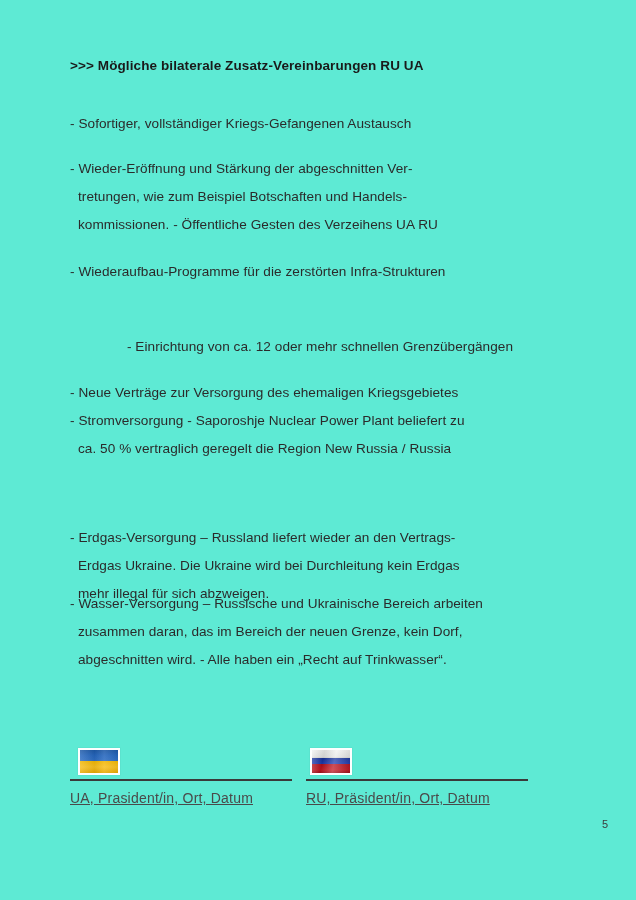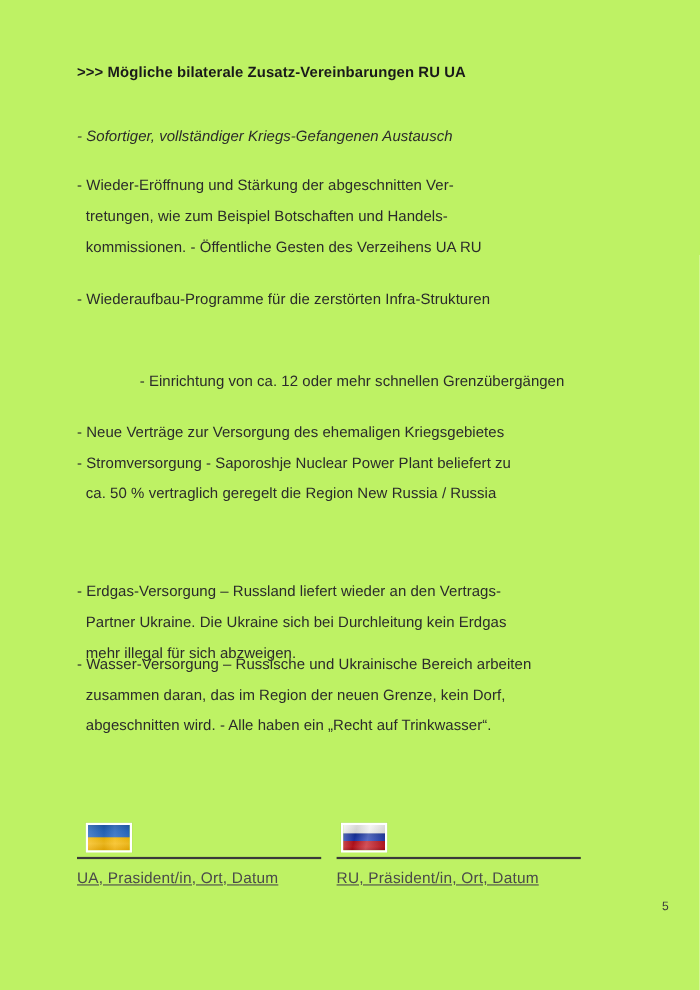--- a/index.html
+++ b/index.html
@@ -12,21 +12,21 @@
     height: 900px;
     position: relative;
     font-family: "Liberation Sans", "DejaVu Sans", sans-serif;
     color: #231f20;
     overflow: hidden;
   }
 
   .page {
     position: absolute;
     inset: 0;
-    background: #bef264;
+    background: #5eead4;
     padding-left: 38px;
   }
 
   
   .doc-title {
     position: absolute;
     left: 70px;
     top: 58px;
     font-size: 13.5px;
     font-weight: bold;
@@ -120,21 +120,21 @@
     color: #3c3c3c;
   }
 </style>
 </head>
 <body>
 
 <div class="page">
 
   <div class="doc-title">&gt;&gt;&gt; Mögliche bilaterale Zusatz-Vereinbarungen RU UA</div>
 
-  <div class="body-block" style="top:110px;font-style:italic;">
+  <div class="body-block" style="top:110px;">
     <div class="body-line">- Sofortiger, vollständiger Kriegs-Gefangenen Austausch</div>
   </div>
 
   <div class="body-block" style="top:155px;">
     <div class="body-line">- Wieder-Eröffnung und Stärkung der abgeschnitten Ver-</div>
     <div class="body-line cont">tretungen, wie zum Beispiel Botschaften und Handels-</div>
     <div class="body-line cont">kommissionen. - Öffentliche Gesten des Verzeihens UA RU</div>
   </div>
 
   <div class="body-block" style="top:258px;">
@@ -146,27 +146,27 @@
   </div>
 
   <div class="body-block" style="top:379px;">
     <div class="body-line">- Neue Verträge zur Versorgung des ehemaligen Kriegsgebietes</div>
     <div class="body-line">- Stromversorgung - Saporoshje Nuclear Power Plant beliefert zu</div>
     <div class="body-line cont">ca. 50 % vertraglich geregelt die Region New Russia / Russia</div>
   </div>
 
   <div class="body-block" style="top:485px;margin-top:39px;">
     <div class="body-line">- Erdgas-Versorgung – Russland liefert wieder an den Vertrags-</div>
-    <div class="body-line cont">Partner Ukraine. Die Ukraine sich bei Durchleitung kein Erdgas</div>
+    <div class="body-line cont">Erdgas Ukraine. Die Ukraine wird bei Durchleitung kein Erdgas</div>
     <div class="body-line cont">mehr illegal für sich abzweigen.</div>
   </div>
 
   <div class="body-block" style="top:590px;">
     <div class="body-line">- Wasser-Versorgung – Russische und Ukrainische Bereich arbeiten</div>
-    <div class="body-line cont">zusammen daran, das im Region der neuen Grenze, kein Dorf,</div>
+    <div class="body-line cont">zusammen daran, das im Bereich der neuen Grenze, kein Dorf,</div>
     <div class="body-line cont">abgeschnitten wird. - Alle haben ein „Recht auf Trinkwasser“.</div>
   </div>
 
   <div class="sig-group sig-ua">
     <div class="flag">
       <div class="flag-ua-inner"></div>
     </div>
     <div class="sig-rule"></div>
     <div class="sig-caption">UA, Prasident/in, Ort, Datum</div>
   </div>

